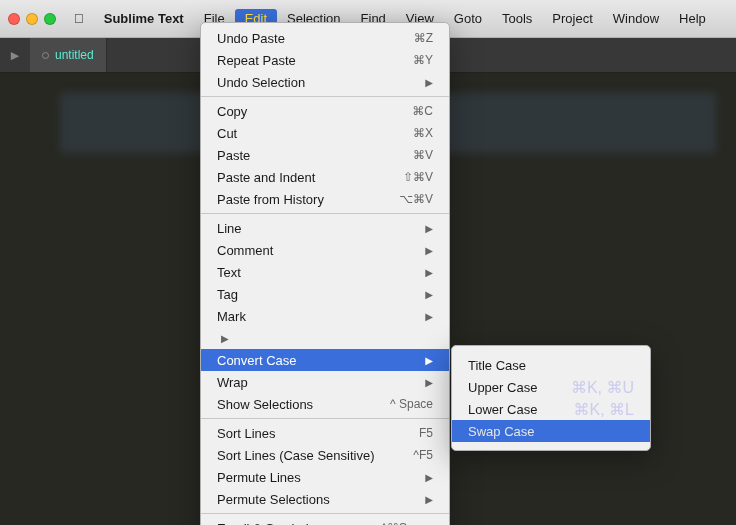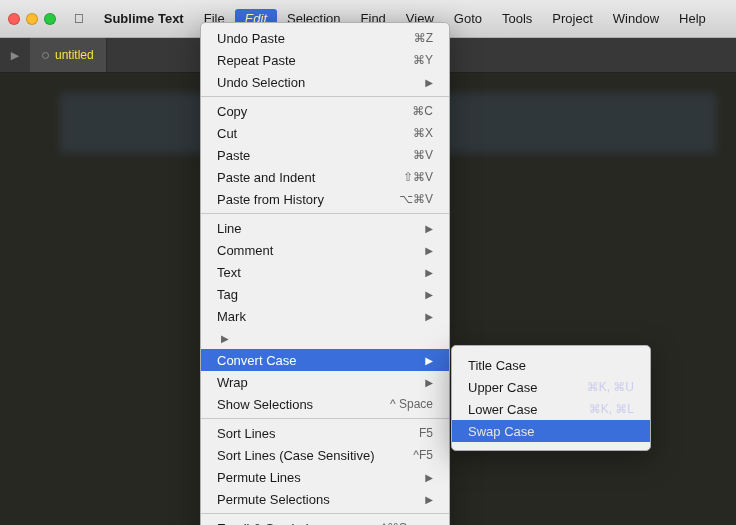--- a/index.html
+++ b/index.html
@@ -51,22 +51,21 @@
       cursor: default;
       border-radius: 3px;
       font-size: 13px;
       font-weight: 400;
     }
     .menu-item.app-name {
       font-weight: 600;
     }
     .menu-item.active {
       background: #3a6eda;
-      color: #fef9c3;
-      font-style: italic;
+      color: #fde047;
     }
 
     
     .tab-bar {
       height: 35px;
       background: #383838;
       display: flex;
       align-items: stretch;
       border-bottom: 1px solid #222;
     }
@@ -89,21 +88,21 @@
       font-size: 12px;
       cursor: pointer;
       gap: 6px;
     }
     .tab .dot {
       width: 7px;
       height: 7px;
       border-radius: 50%;
       border: 1px solid #888;
     }
-    .tab-label { color: #fde047; text-align: right; }
+    .tab-label { color: #5eead4; text-align: right; }
 
     
     .editor-area {
       position: absolute;
       top: 73px;
       left: 0;
       right: 0;
       bottom: 0;
       background: #272822;
     }
@@ -208,21 +207,21 @@
       align-items: center;
       padding: 2px 16px;
       height: 22px;
       cursor: default;
       color: #1a1a1a;
       font-size: 13px;
     }
     .submenu-row .label { flex: 1; }
     .submenu-row .shortcut {
       color: #666;
-      font-size: 12px;
+      font-size: 16px;
     }
     .submenu-row.active {
       background: #3a6eda;
       color: #e5e5e5;
     }
   </style>
 </head>
 <body>
 
 <div class="title-bar">

